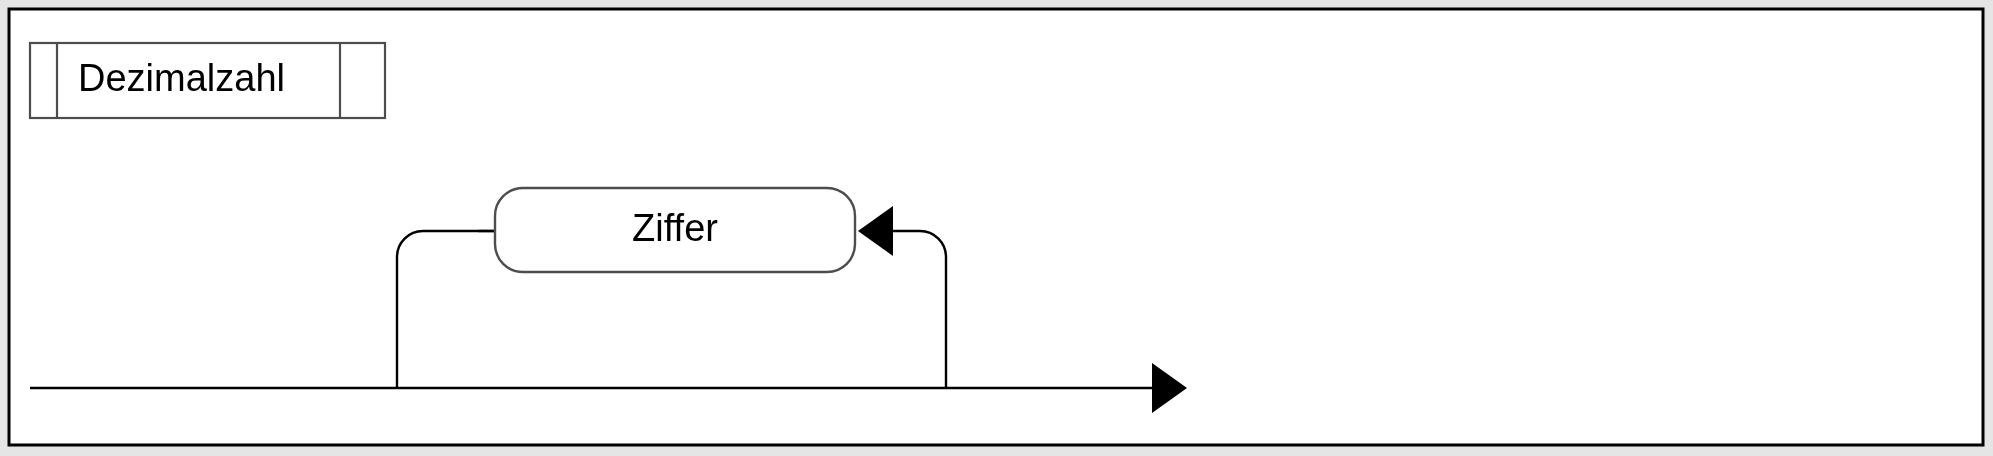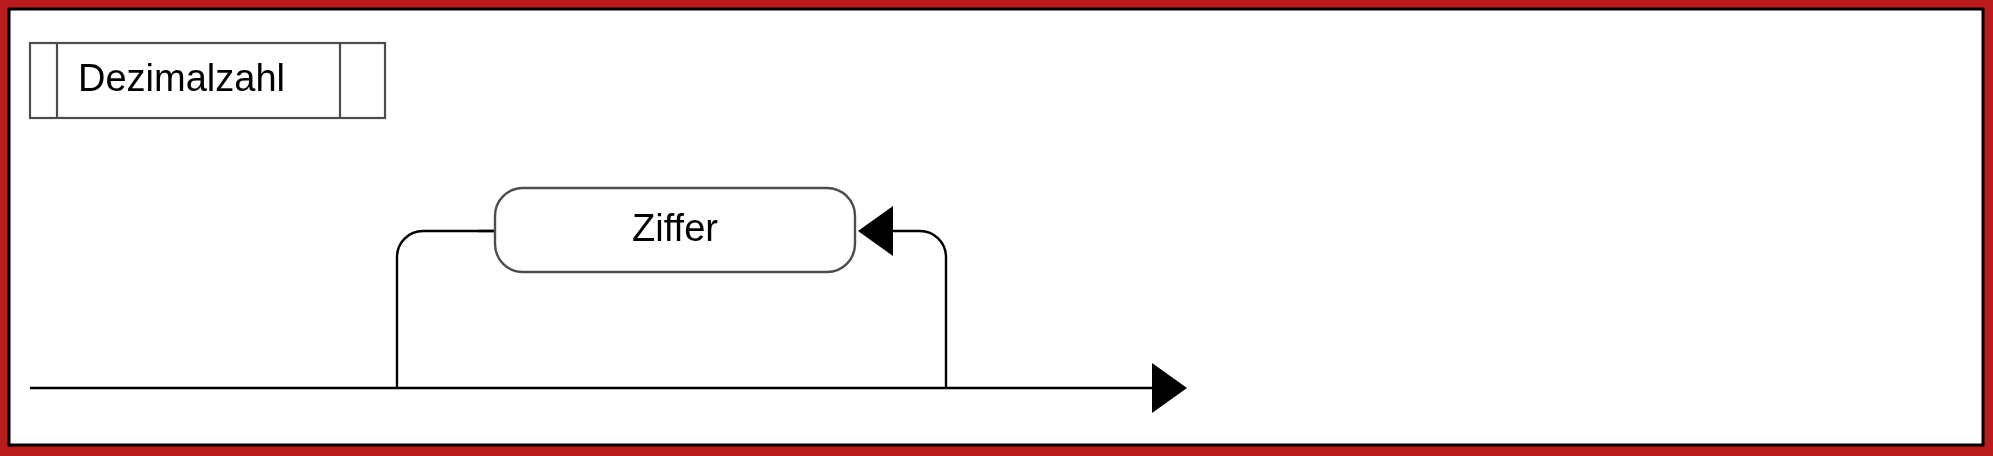--- a/index.html
+++ b/index.html
@@ -8,21 +8,21 @@
     padding: 0;
     background: #ffffff;
   }
   body {
     font-family: "Liberation Sans", sans-serif;
   }
   #canvas {
     position: relative;
     width: 1993px;
     height: 456px;
-    background: #b91c1c;
+    background: #e5e5e5;
     overflow: hidden;
   }
   #diagram-svg {
     position: absolute;
     left: 0;
     top: 0;
     width: 1993px;
     height: 456px;
     display: block;
   }

